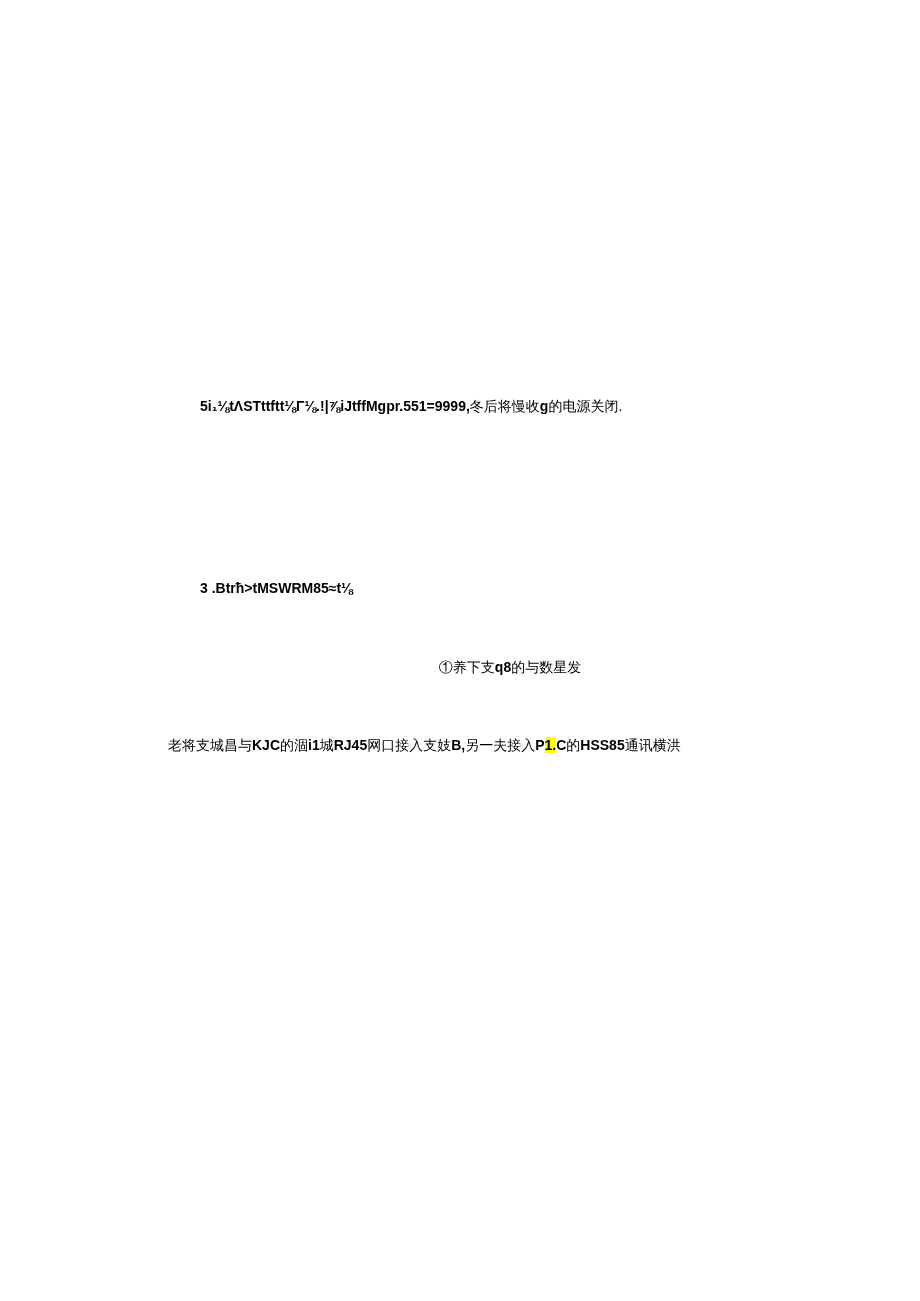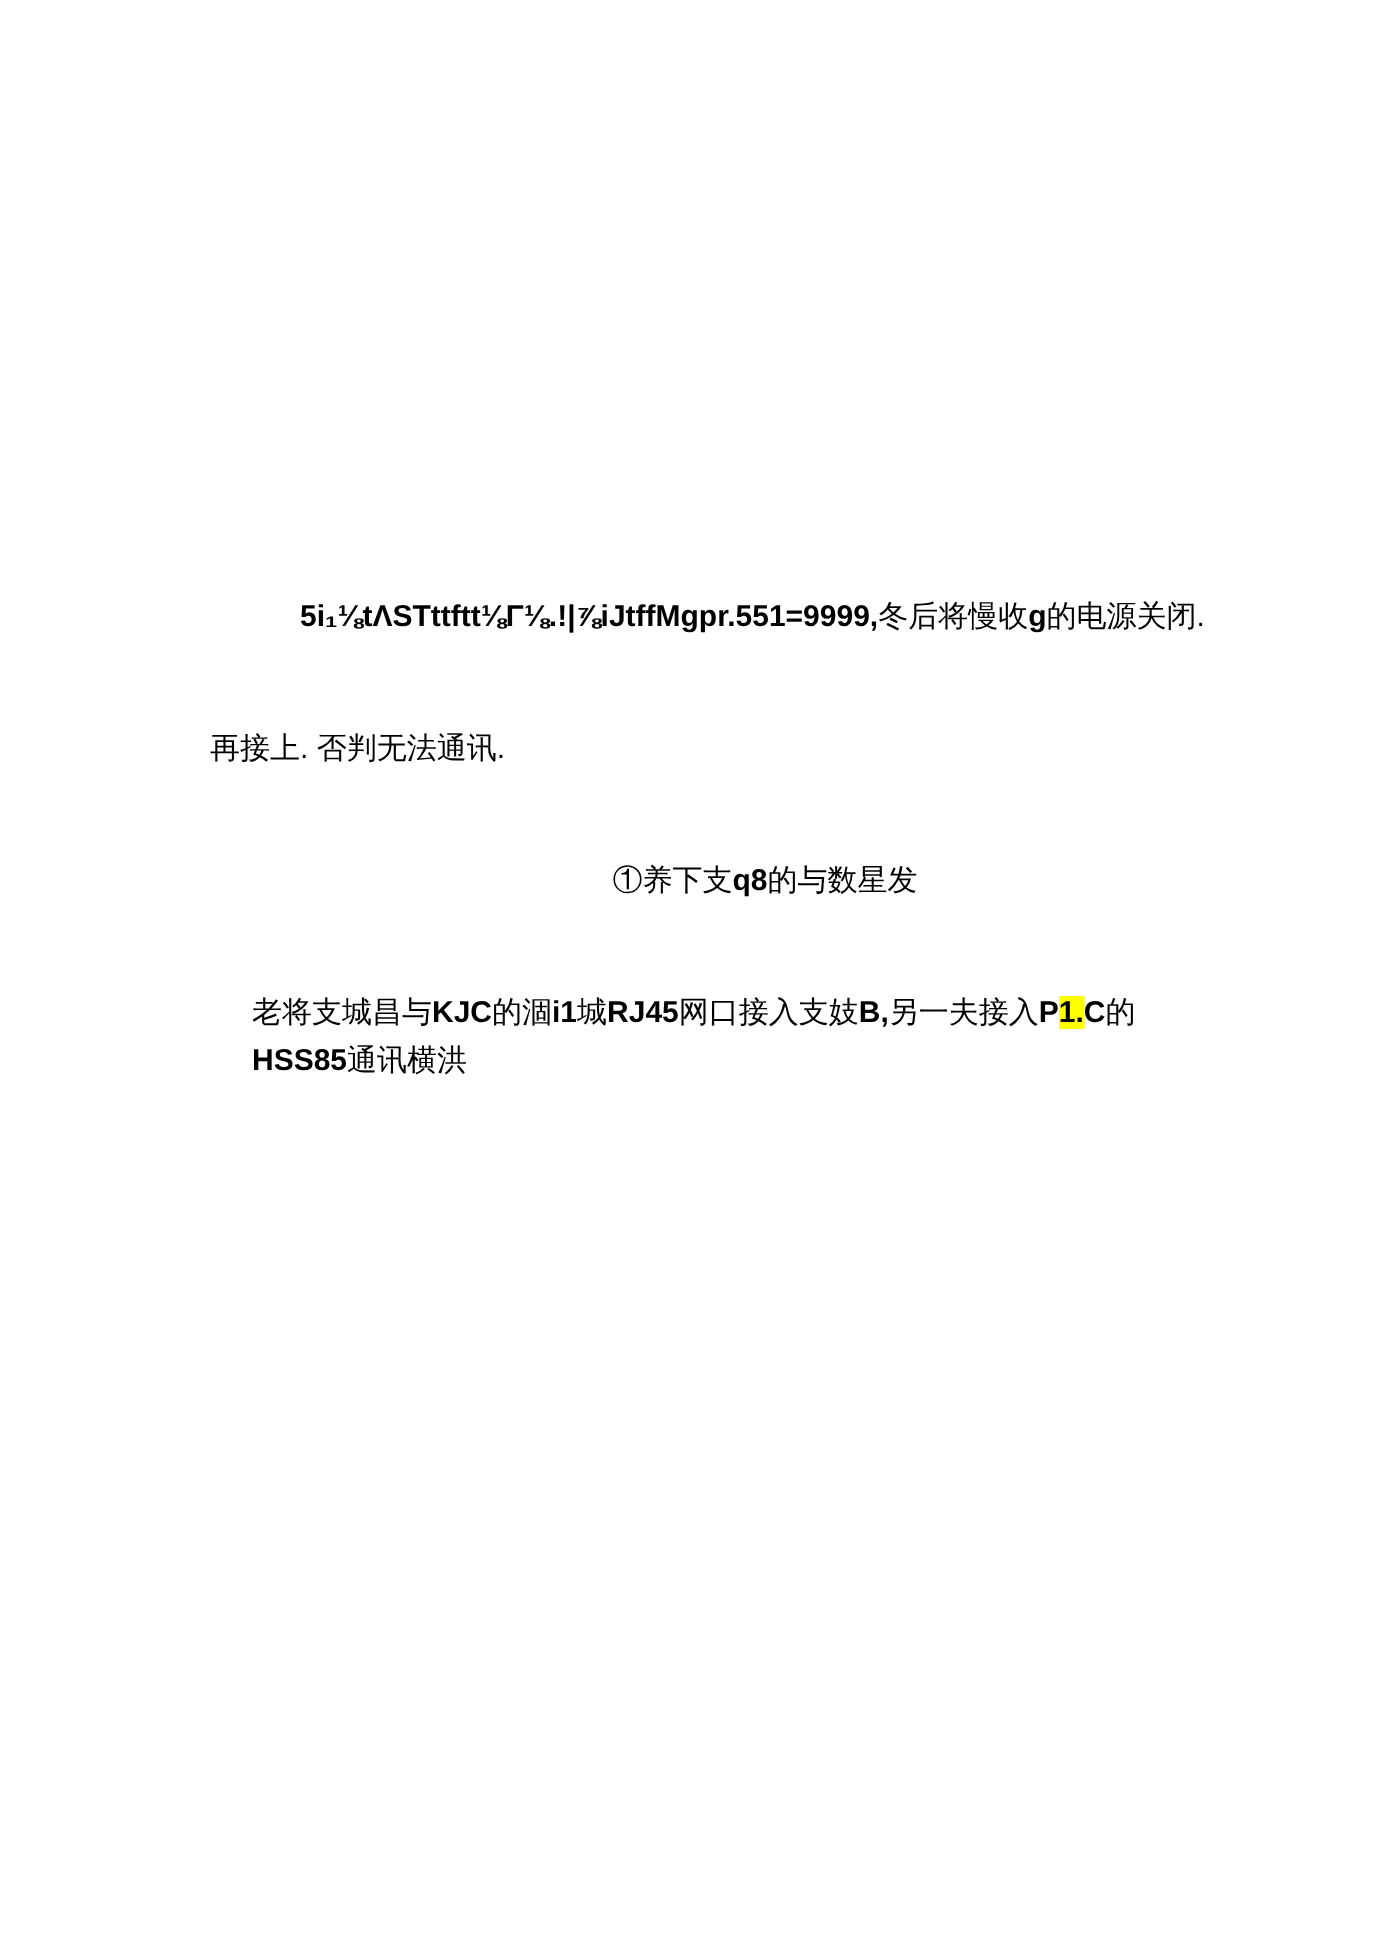--- a/index.html
+++ b/index.html
@@ -11,21 +11,21 @@
     color: #000000;
     position: relative;
   }
   .content {
     position: absolute;
     left: 140px;
     top: 395px;
     width: 680px;
   }
   .line {
-    font-size: 20px;
+    font-size: 14px;
     line-height: 1.6;
     margin-bottom: 0;
   }
   .bold { font-weight: 700; }
   .hl { background-color: #ffff00; }
   .l1 { margin-left: 60px; }
   .l2 { margin-left: 0px; margin-top: 56px; }
   .l3 { margin-left: 60px; margin-top: 56px; }
   .l4 { margin-left: 60px; margin-top: 56px; }
   .l5 { margin-left: 60px; margin-top: 160px; }
@@ -35,27 +35,27 @@
 </style>
 </head>
 <body>
 
 <div class="content">
 
   <div class="line l1">
     <span class="bold">5i₁⅛tΛSTttftt⅛Γ⅛.!|⅞iJtffMgpr.551=9999,</span><span>冬后将慢收</span><span class="bold">g</span><span>的电源关闭.</span>
   </div>
 
-  <div class="line l2">
-    <span>再接上. 否判无法通讯.</span>
-  </div>
 
 
 
 
+  <div class="line l6">
+    <span class="bold">3   .Btrħ&gt;tMSWRM85≈t⅛</span>
+  </div>
 
   <div class="line l7">
     <span>①养下支</span><span class="bold">q8</span><span>的与数星发</span>
   </div>
 
   <div class="line l8">
     <span>老将支城昌与</span><span class="bold">KJC</span><span>的涸</span><span class="bold">i1</span><span>城</span><span class="bold">RJ45</span><span>网口接入支妓</span><span class="bold">B,</span><span>另一夫接入</span><span class="bold">P</span><span class="bold hl">1.</span><span class="bold">C</span><span>的</span><span class="bold">HSS85</span><span>通讯横洪</span>
   </div>
 
 </div>

